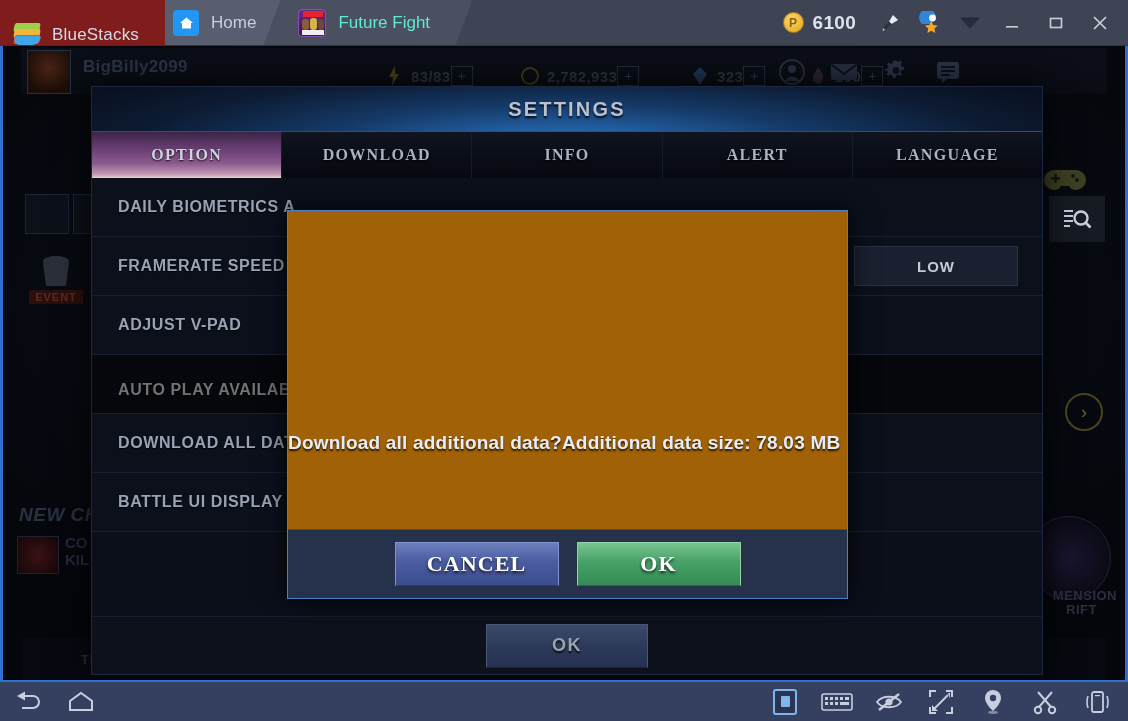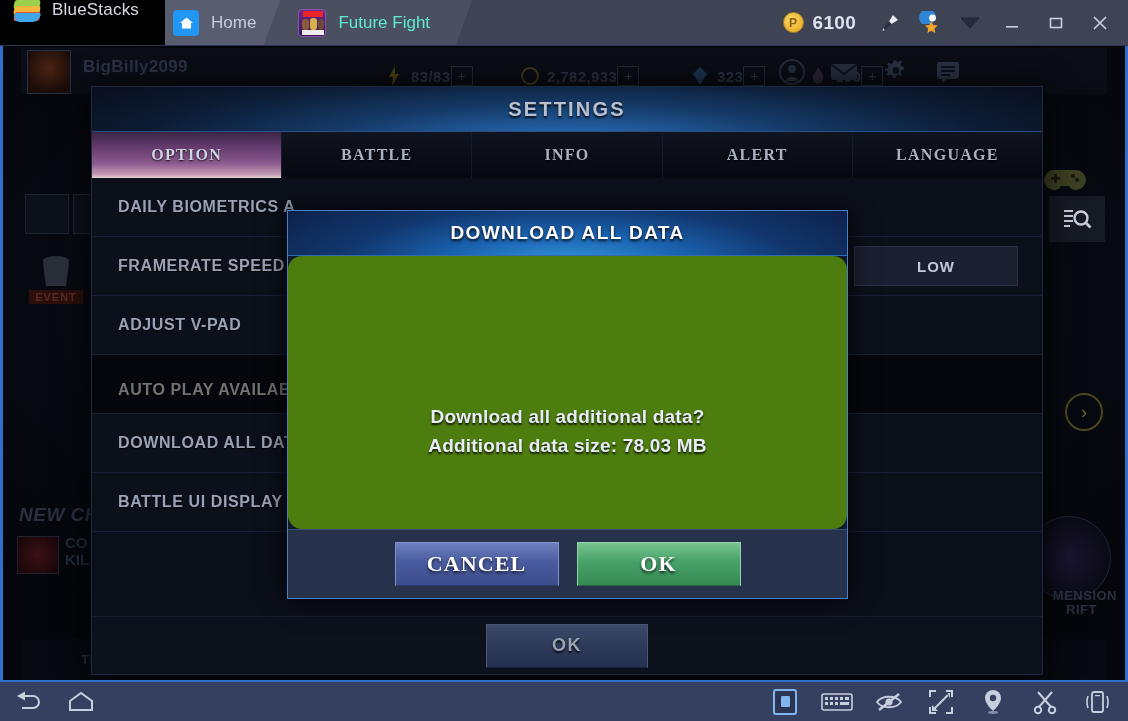--- a/index.html
+++ b/index.html
@@ -6,22 +6,22 @@
   html,body { width:1128px; height:721px; overflow:hidden; background:#0a0d16; }
   body { font-family:"Liberation Sans", sans-serif; -webkit-font-smoothing:antialiased; }
 
   
   #bs-titlebar{
     position:absolute; left:0; top:0; width:1128px; height:46px;
     background:#3f4454; border-bottom:1px solid #2a3350;
     display:flex; align-items:stretch;
   }
   .bs-brand{
-    display:flex; align-items:flex-start; gap:12px; padding:0 26px 0 14px;
-    background:#000000; position:relative; z-index:3;
+    display:flex; align-items:flex-end; gap:12px; padding:0 26px 0 14px;
+    background:#7f1d1d; position:relative; z-index:3;
   }
   .bs-brand-label{ color:#d6dae6; font-size:17px; letter-spacing:.2px; }
   .bs-tab{
     display:flex; align-items:center; gap:12px; padding:0 34px 0 26px;
     position:relative; margin-left:-18px; cursor:default;
   }
   .bs-tab .skew{
     position:absolute; inset:0; transform:skewX(-20deg); z-index:0;
   }
   .bs-tab > *:not(.skew){ position:relative; z-index:1; }
@@ -187,22 +187,22 @@
     background:
       radial-gradient(ellipse 62% 210% at 50% 128%, #3a9ae0 0%, #1b65b4 34%, #11376e 66%, #0d2149 100%);
     border-bottom:1px solid #2f6bb0;
     display:flex; align-items:center; justify-content:center;
   }
   #dialog-title{
     color:#ffffff; font-size:19px; font-weight:bold; letter-spacing:1.4px;
     text-shadow:0 2px 3px rgba(0,0,0,.85);
   }
   #dialog-body{
-    flex:1; background:#4d7c0f; display:flex; flex-direction:column;
-    align-items:center; justify-content:flex-start; padding-top:146px;border-radius:14px;
+    flex:1; background:#a16207; display:flex; flex-direction:row;
+    align-items:center; justify-content:flex-start; padding-top:146px;
   }
   .dlg-line{
     color:#e7ecf5; font-size:19px; font-weight:bold; letter-spacing:.2px;
     line-height:1.55; text-shadow:0 2px 2px rgba(0,0,0,.8);
   }
   #dialog-footer{
     height:69px; background:#26314c; border-top:1px solid #3d4e73;
     display:flex; align-items:center; justify-content:center; gap:18px;
   }
   .dlg-btn{
@@ -461,21 +461,21 @@
   <div id="settings">
     <div id="settings-header">
       <span id="settings-title">SETTINGS</span>
     </div>
 
     <div id="tabs">
       <div class="tab active">
         <span>OPTION</span>
       </div>
       <div class="tab">
-        <span>BATTLE</span>
+        <span>DOWNLOAD</span>
       </div>
       <div class="tab">
         <span>INFO</span>
       </div>
       <div class="tab">
         <span>ALERT</span>
       </div>
       <div class="tab">
         <span>LANGUAGE</span>
       </div>
@@ -502,23 +502,20 @@
         <span class="label">BATTLE UI DISPLAY</span>
       </div>
     </div>
 
     <div id="settings-footer">
       <div id="footer-ok">OK</div>
     </div>
   </div>
 
   <div id="dialog">
-    <div id="dialog-header">
-      <span id="dialog-title">DOWNLOAD ALL DATA</span>
-    </div>
     <div id="dialog-body">
       <div class="dlg-line">Download all additional data?</div>
       <div class="dlg-line">Additional data size: 78.03 MB</div>
     </div>
     <div id="dialog-footer">
       <div class="dlg-btn cancel">CANCEL</div>
       <div class="dlg-btn ok">OK</div>
     </div>
   </div>
 

